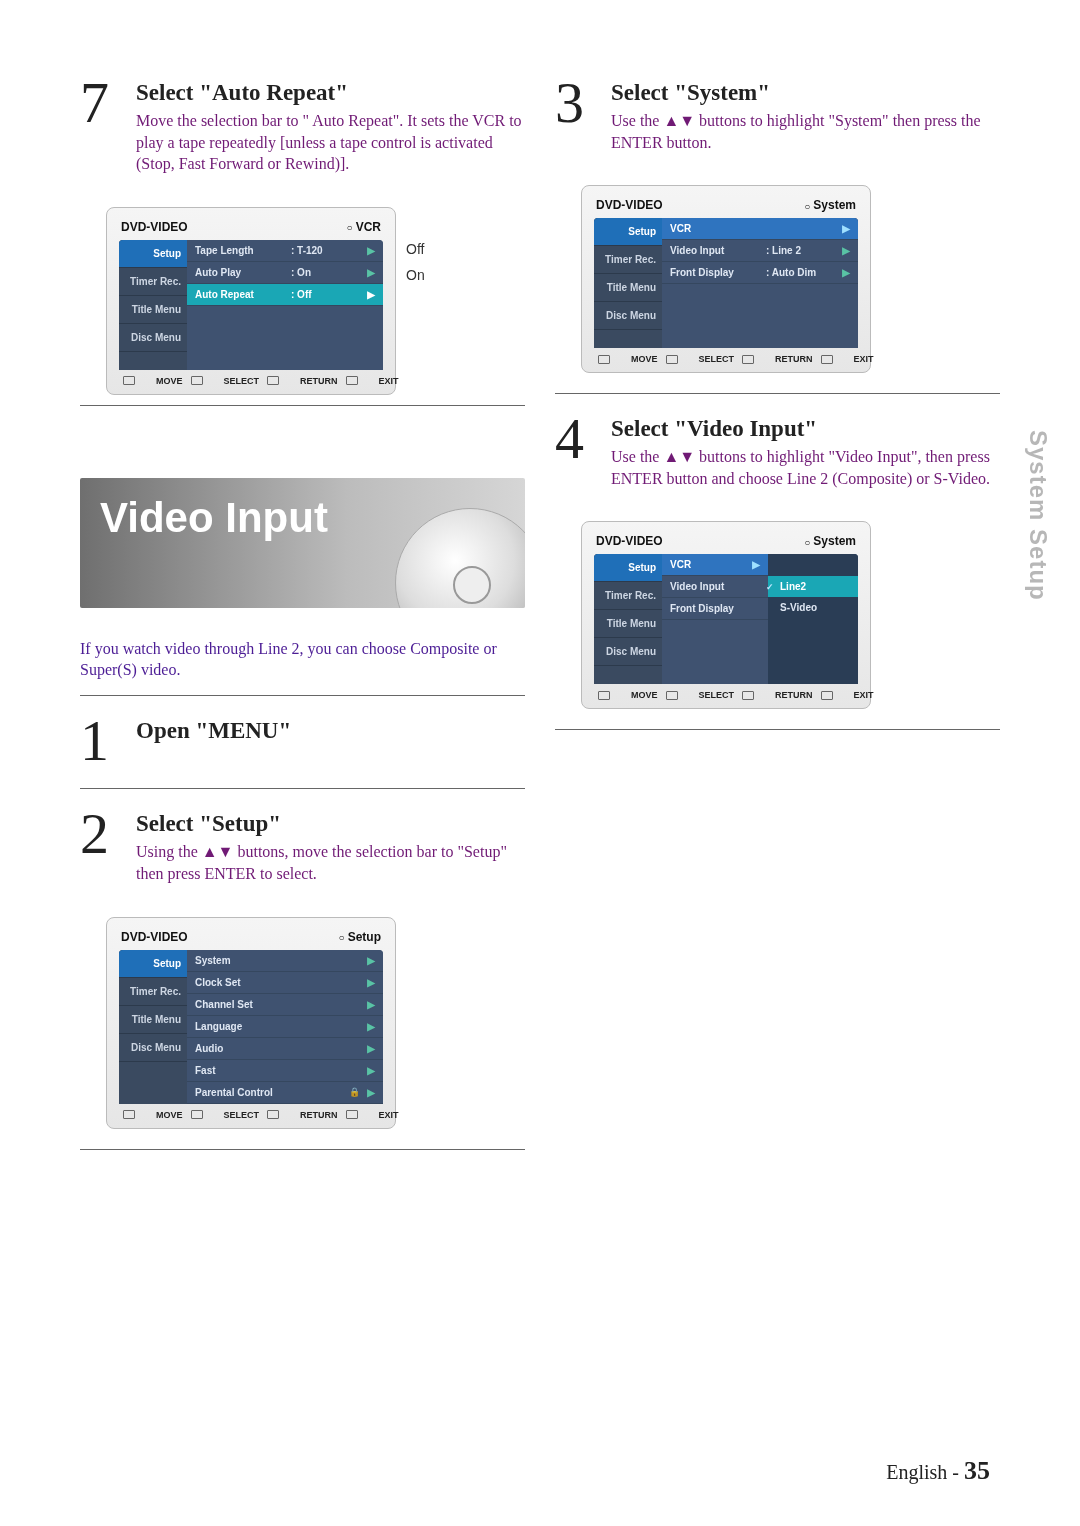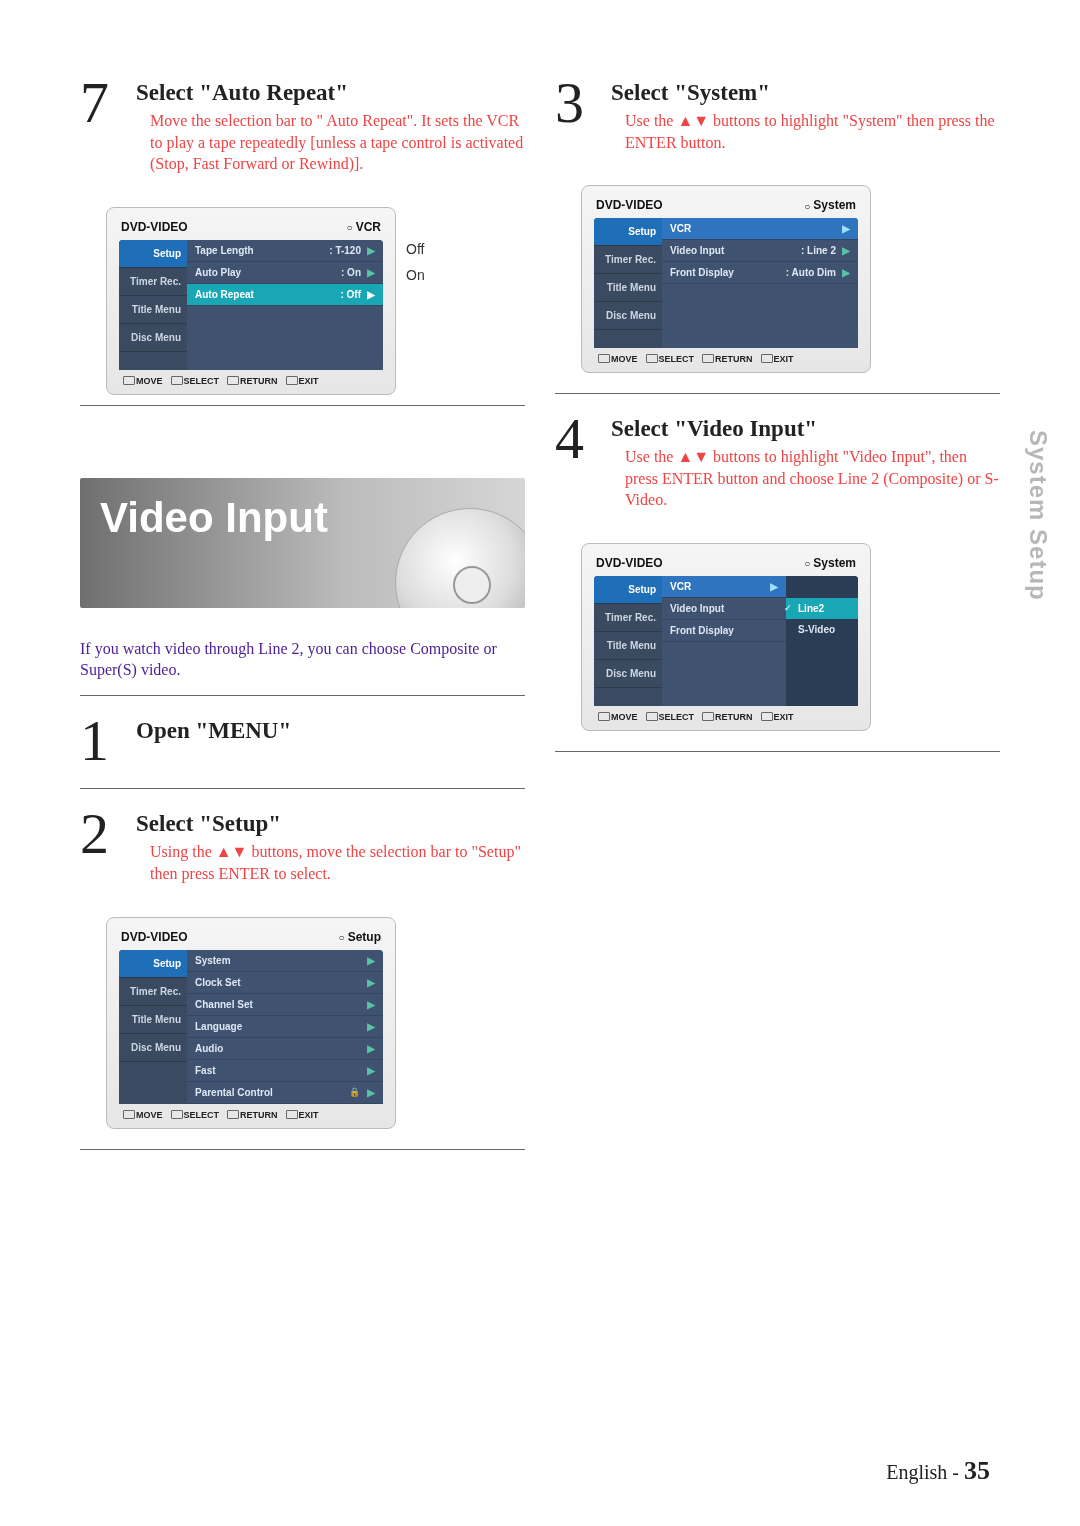--- a/index.html
+++ b/index.html
@@ -33,22 +33,21 @@
   font-family: Georgia, serif;
   font-size: 23px;
   font-weight: bold;
   color:#222;
   margin-bottom:4px;
 }
 .step-desc {
   font-family: Georgia, serif;
   font-size: 16px;
   line-height: 1.35;
-  color:#ef4444;
-  margin-left:14px;
+  color:#701a75;
 }
 .divider {
   height:1px; background:#666; margin:10px 0 22px 0;
 }
 
 
 .osd {
   width: 290px;
   margin: 18px 0 0 26px;
   border-radius: 8px;
@@ -102,36 +101,36 @@
   color:#dfe7f3;
   font-size:10px;
   font-weight:bold;
   padding:5px 8px;
   border-bottom:1px solid #35475f;
   position:relative;
 }
 .osd-row.hdr { background:#2f74bf; color:#fff; }
 .osd-row.hdr .arrow { color:#9fe0ff; }
 .osd-row .lbl { flex:1; }
-.osd-row .val { width:70px; text-align:right; }
+.osd-row .val { width:70px; text-align:left; }
 .osd-row .arrow { width:14px; text-align:right; color:#59c3a5; font-size:10px; }
 .osd-row.selected { background:#1aa7b5; color:#fff; }
 .osd-row.selected .arrow { color:#fff; }
 .osd-foot {
   display:flex; gap:8px;
   font-size:9px; font-weight:bold; color:#222;
   padding:6px 4px 2px 4px;
 }
-.osd-foot span { display:flex; gap:1px; }
+.osd-foot span { display:flex; align-items:center; gap:21px; }
 .osd-foot .ficon {
   display:inline-block; width:12px; height:9px;
   border:1px solid #666; border-radius:1px;
 }
 .popup-col {
-  width:72px;
+  width:90px;
   background:#2a3d55;
 }
 .popup-col .osd-row { border-bottom:none; }
 .popup-col .osd-row.checked::before {
   content:"✓"; position:absolute; left:-2px; font-size:9px; color:#bfe7ff;
 }
 .popup-col .osd-row { padding-left:12px; }
 
 
 .callout-wrap { position:relative; }

